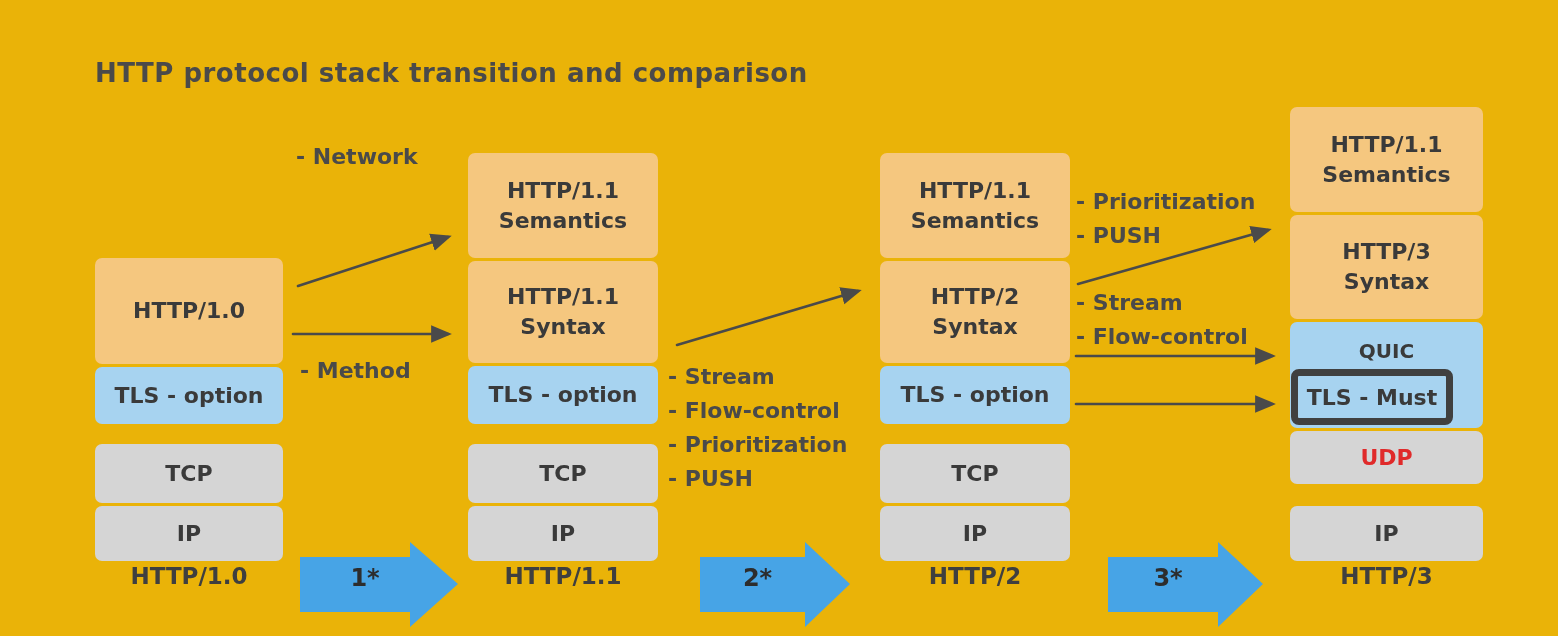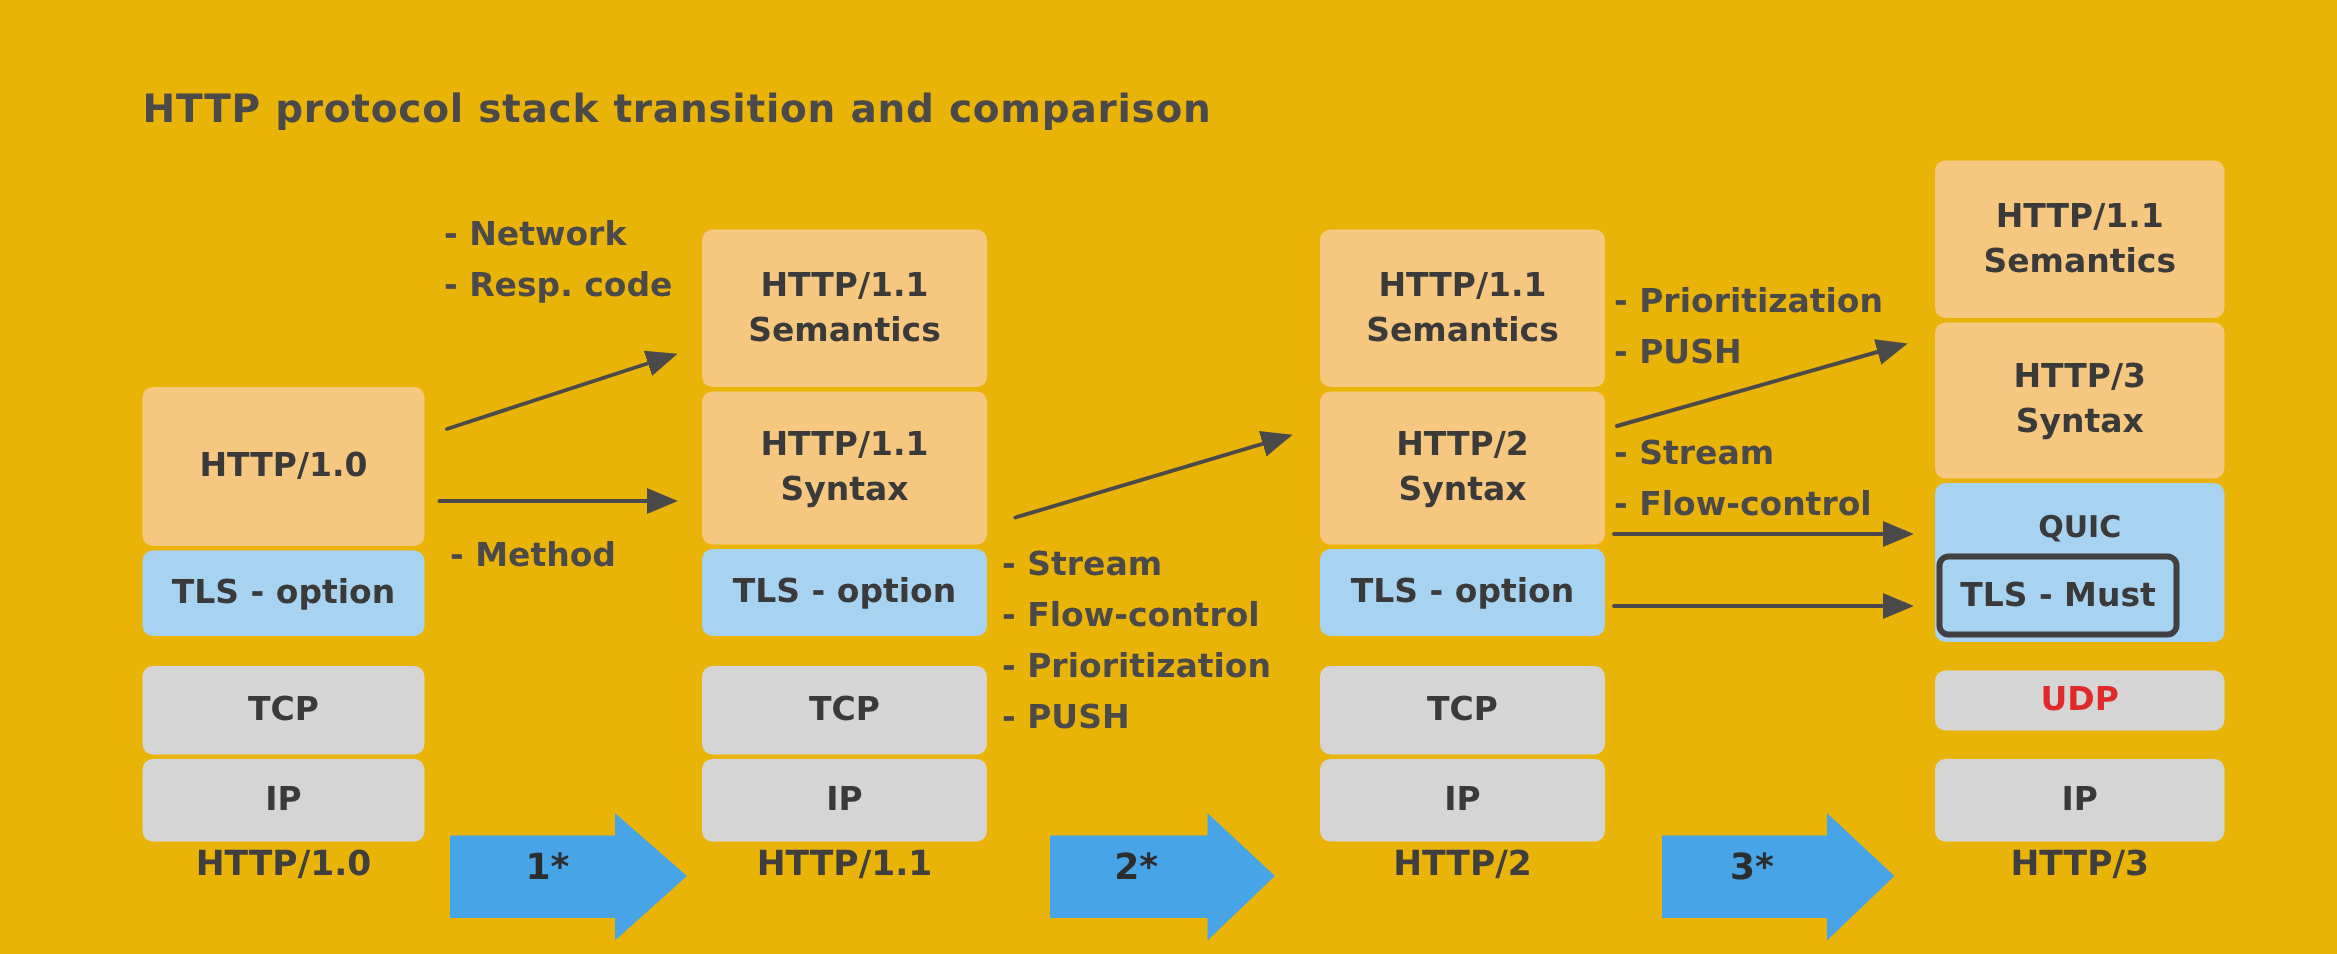--- a/index.html
+++ b/index.html
@@ -37,21 +37,21 @@
   .orange { background: #F5C77F; }
   .blue   { background: #A7D3F0; }
   .gray   { background: #D5D5D5; margin-top: 17px; }
   .red-text { color: #E02A2A; }
   .quic-outer { align-items: flex-start; padding-top: 14px; font-size: 20px; }
   .tls-must {
     position: absolute;
     left: 1291px; top: 369px;
     width: 162px; height: 56px;
     background: #A7D3F0;
-    border: 4px solid #404040;
+    border: 7px solid #404040;
     border-radius: 8px;
     display: flex; align-items: center; justify-content: center;
     font-size: 22px; font-weight: 600; color: #3a3a3a;
   }
   .notes {
     position: absolute;
     font-size: 22px;
     line-height: 34px;
     color: #4a4a4a;
     font-weight: 600;
@@ -88,21 +88,20 @@
   <div class="title">HTTP protocol stack transition and comparison</div>
 
   <div class="box orange" style="left:95px; top:258px; width:188px; height:106px;">HTTP/1.0</div>
   <div class="box blue" style="left:95px; top:367px; width:188px; height:57px;">TLS - option</div>
   <div class="box gray" style="left:95px; top:427px; width:188px; height:59px;">TCP</div>
   <div class="box gray" style="left:95px; top:489px; width:188px; height:55px;">IP</div>
   <div class="caption" style="left:95px; width:188px;">HTTP/1.0</div>
 
   <div class="notes" style="left:296px; top:140px;">
     <div>- Network</div>
-    <div>- Resp. code</div>
   </div>
   <div class="notes" style="left:300px; top:354px;">
     <div>- Method</div>
   </div>
 
   <div class="box orange" style="left:468px; top:153px; width:190px; height:105px;">HTTP/1.1
 Semantics</div>
   <div class="box orange" style="left:468px; top:261px; width:190px; height:102px;">HTTP/1.1
 Syntax</div>
   <div class="box blue" style="left:468px; top:366px; width:190px; height:58px;">TLS - option</div>
@@ -134,21 +133,21 @@
     <div>- Stream</div>
     <div>- Flow-control</div>
   </div>
 
   <div class="box orange" style="left:1290px; top:107px; width:193px; height:105px;">HTTP/1.1
 Semantics</div>
   <div class="box orange" style="left:1290px; top:215px; width:193px; height:104px;">HTTP/3
 Syntax</div>
   <div class="box blue quic-outer" style="left:1290px; top:322px; width:193px; height:106px;">QUIC</div>
   <div class="tls-must">TLS - Must</div>
-  <div class="box gray red-text" style="left:1290px; top:430px; width:193px; height:40px;">UDP</div>
+  <div class="box gray red-text" style="left:1290px; top:414px; width:193px; height:53px;">UDP</div>
   <div class="box gray" style="left:1290px; top:489px; width:193px; height:55px;">IP</div>
   <div class="caption" style="left:1290px; width:193px;">HTTP/3</div>
 
   <svg class="overlay" viewBox="0 0 1558 636">
     <defs>
       <marker id="ah" markerWidth="9" markerHeight="9" refX="6.5" refY="4" orient="auto">
         <path d="M0,0.6 L8,4 L0,7.4 Z" fill="#4a4a4a"></path>
       </marker>
     </defs>
     <line x1="298" y1="286" x2="448" y2="237" stroke="#4a4a4a" stroke-width="2.6" stroke-linecap="round" marker-end="url(#ah)"></line>

